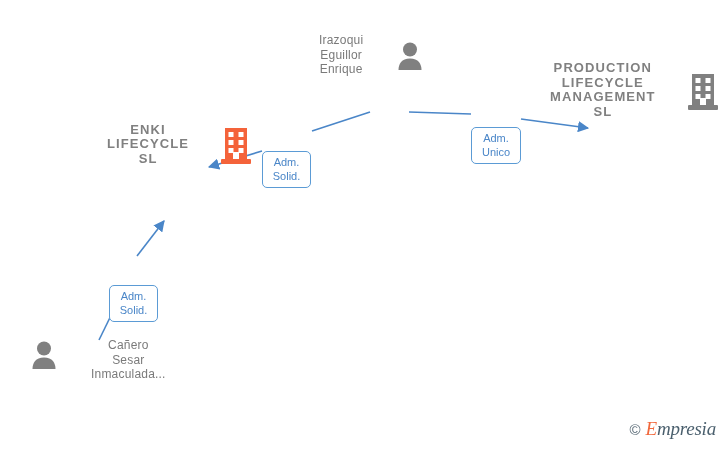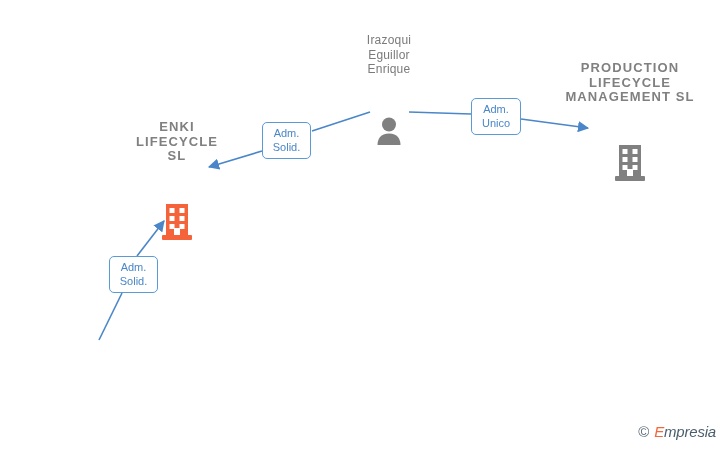--- a/index.html
+++ b/index.html
@@ -20,21 +20,21 @@
     left: 0;
     top: 0;
     width: 728px;
     height: 450px;
   }
 
   
   .node {
     position: absolute;
     display: flex;
-    flex-direction: column;
+    flex-direction: row;
     align-items: center;
     width: 140px;
     margin-left: -70px;
     gap: 32px;
   }
   .node-label {
     text-align: center;
     line-height: 14.5px;
     white-space: pre-line;
   }
@@ -62,39 +62,40 @@
     box-sizing: border-box;
     background: #ffffff;
     border: 1.6px solid #5b9bd5;
     border-radius: 5px;
     color: #4a86c8;
     font-size: 11px;
     line-height: 14px;
     text-align: center;
     padding: 3px 6px 4px 6px;
     white-space: pre-line;
+    margin-top: 29px;
   }
 
   
   #watermark {
     position: absolute;
     right: 12px;
     bottom: 10px;
     display: flex;
     align-items: center;
     gap: 5px;
   }
   #watermark .wm-c {
     font-size: 15px;
     color: #5a6b77;
   }
   #watermark .wm-text {
-    font-family: Liberation Sans, sans-serif;
+    font-family: Liberation Serif, serif;
     font-style: italic;
-    font-size: 15px;
+    font-size: 19px;
     color: #4a5f6d;
     letter-spacing: -0.2px;
   }
   #watermark .wm-text .wm-e {
     color: #f1683c;
   }
 </style>
 </head>
 <body>
 
@@ -166,20 +167,31 @@
         <rect x="17.5" y="5" width="5" height="5" fill="#ffffff"></rect>
         <rect x="7.5" y="13" width="5" height="5" fill="#ffffff"></rect>
         <rect x="17.5" y="13" width="5" height="5" fill="#ffffff"></rect>
         <rect x="7.5" y="21" width="5" height="5" fill="#ffffff"></rect>
         <rect x="17.5" y="21" width="5" height="5" fill="#ffffff"></rect>
         <rect x="12" y="25" width="6" height="7" fill="#ffffff"></rect>
       </svg>
     </span>
   </div>
 
+  <div class="node" style="left:99px; top:338px;">
+    <span class="node-icon icon-gap-above">
+      <svg width="30" height="30" viewBox="0 0 30 30">
+        <circle cx="15" cy="8.5" r="7" fill="#808080"></circle>
+        <path d="M15 17.5 C 6.5 17.5 3.5 23 3.5 29 L 26.5 29 C 26.5 23 23.5 17.5 15 17.5 Z" fill="#808080"></path>
+      </svg>
+    </span>
+    <div class="node-label label-person">Cañero
+Sesar
+Inmaculada...</div>
+  </div>
 
   <div class="edge-label" style="left:262px; top:122px; width:49px;">Adm.
 Solid.</div>
 
   <div class="edge-label" style="left:471px; top:98px; width:50px;">Adm.
 Unico</div>
 
   <div class="edge-label" style="left:109px; top:256px; width:49px;">Adm.
 Solid.</div>
 

